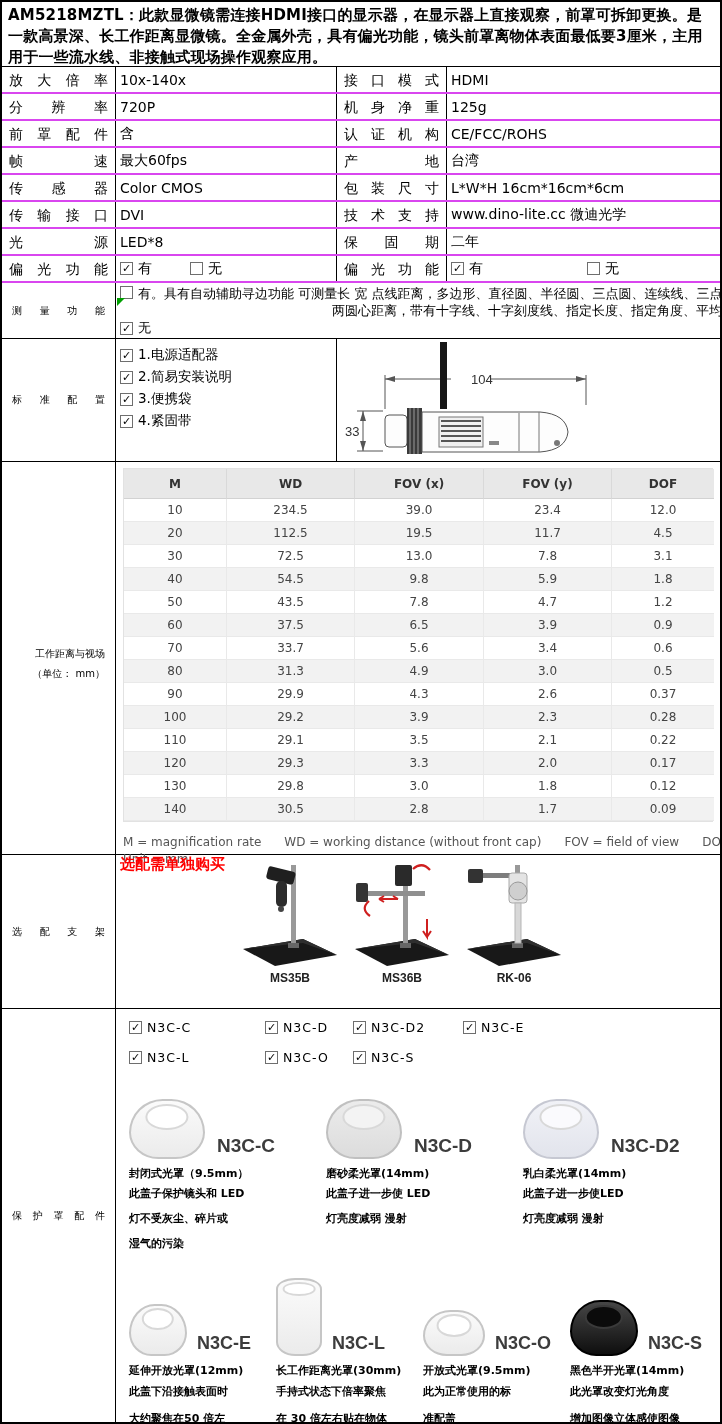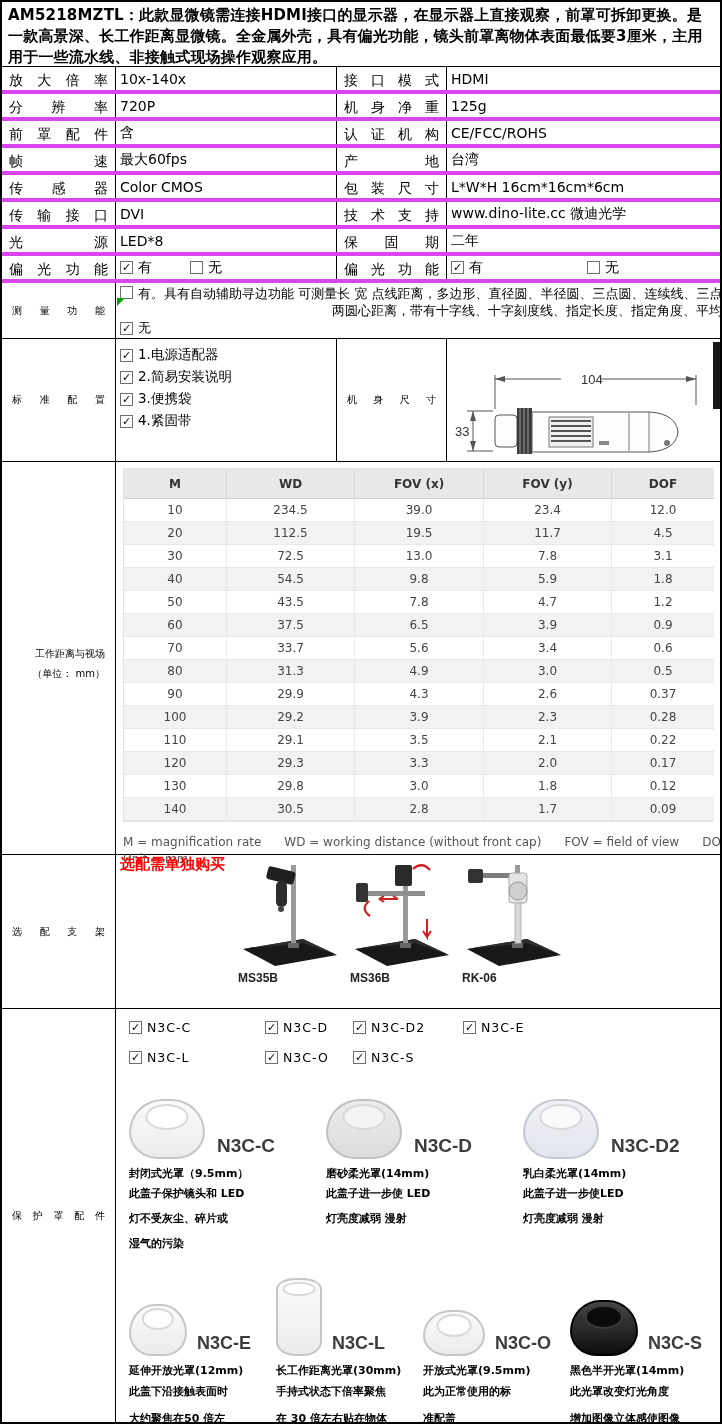--- a/index.html
+++ b/index.html
@@ -2,21 +2,21 @@
 <html><head>
 <meta charset="utf-8">
 <style>
   html,body{margin:0;padding:0;background:#fff;}
   body{font-family:"DejaVu Sans","Liberation Sans",sans-serif;color:#000;}
   .sheet{position:relative;width:722px;height:1424px;border:2px solid #000;box-sizing:border-box;background:#fff;overflow:hidden;}
   .sec{box-sizing:border-box;border-bottom:1px solid #000;}
   
   .intro{height:65px;padding:3px 8px 0 6px;font-size:15px;line-height:21px;letter-spacing:.2px;font-weight:bold;}
   
-  .spec-row{display:grid;grid-template-columns:114px 221px 110px 1fr;height:27px;border-bottom:4px solid #d946ef;box-sizing:border-box;}
+  .spec-row{display:grid;grid-template-columns:114px 221px 110px 1fr;height:27px;border-bottom:2px solid #d946ef;box-sizing:border-box;}
   .lc{border-right:1px solid #000;padding:0 7px;font-size:14px;box-sizing:border-box;}
   .spec-row .lc{line-height:26px;text-align:justify;text-align-last:justify;overflow:hidden;}
   .vc{border-right:1px solid #000;padding:0 4px;font-size:14px;display:flex;align-items:center;box-sizing:border-box;white-space:nowrap;overflow:hidden;}
   .vc.last{border-right:none;}
   
   .cb{display:inline-flex;width:13px;height:13px;border:1px solid #6e6e6e;background:#fff;align-items:center;justify-content:center;font-size:11px;line-height:11px;font-weight:700;color:#000;margin-right:5px;flex:none;box-sizing:border-box;}
   .cbw{display:inline-flex;align-items:center;}
   .g1{margin-left:38px;}
   .gwide{margin-left:104px;}
   
@@ -49,21 +49,21 @@
   .wdtable>*:nth-child(5n){border-right:none;}
   .wd-notes{margin-top:13px;font-size:12px;color:#555;white-space:nowrap;}
   .note-seg{margin-right:23px;}
   .unit-note{margin-top:3px;font-size:12px;color:#555;}
   
   .standsec{height:154px;display:grid;grid-template-columns:114px 1fr;}
   .standsec .slabel{border-right:1px solid #000;}
   .stands-content{position:relative;}
   .opt-note{position:absolute;left:4px;top:0;font-size:15px;font-weight:700;}
   .stand-row{position:absolute;left:122px;top:4px;display:flex;gap:8px;}
-  .stand{margin:0;width:104px;}
+  .stand{margin:0;width:104px;text-align:center;}
   .stand-img{height:108px;display:flex;align-items:flex-end;justify-content:center;}
   .stand-name{font-family:"Liberation Sans",sans-serif;font-size:12px;font-weight:700;color:#222;margin-top:4px;}
   
   .capsec{height:413px;display:grid;grid-template-columns:114px 1fr;border-bottom:none;}
   .capsec .slabel{border-right:1px solid #000;}
   .caps-content{padding:8px 0 0 13px;overflow:hidden;}
   .chkrow{display:flex;height:20px;align-items:center;margin-bottom:10px;}
   .chk-item{display:inline-flex;align-items:center;}
   .chk-label{font-size:12.5px;letter-spacing:1px;}
   .caps-grid1{display:flex;margin-top:4px;}
@@ -201,23 +201,20 @@
         </div>
         <div class="cfg-item">
           <span class="cb on">✓</span>
           <span>3.便携袋</span>
         </div>
         <div class="cfg-item">
           <span class="cb on">✓</span>
           <span>4.紧固带</span>
         </div>
       </div>
-    <div class="slabel">
-      <div class="jline">机身尺寸</div>
-    </div>
     <div class="diagram-cell">
       <svg class="diagram-svg" width="258" height="94" viewBox="0 0 258 94">
         <g stroke="#555" stroke-width="1" fill="none">
           <line x1="42" y1="16" x2="108" y2="16"></line>
           <line x1="148" y1="16" x2="243" y2="16"></line>
           <line x1="42" y1="12" x2="42" y2="46"></line>
           <line x1="243" y1="12" x2="243" y2="42"></line>
           <line x1="20" y1="48" x2="20" y2="88"></line>
           <line x1="14" y1="48" x2="40" y2="48"></line>
           <line x1="14" y1="88" x2="40" y2="88"></line>

